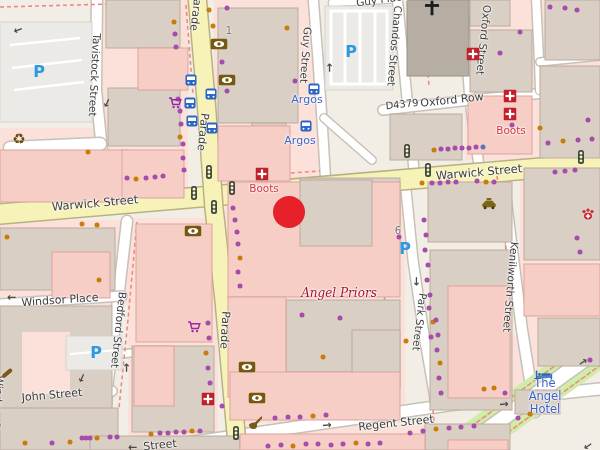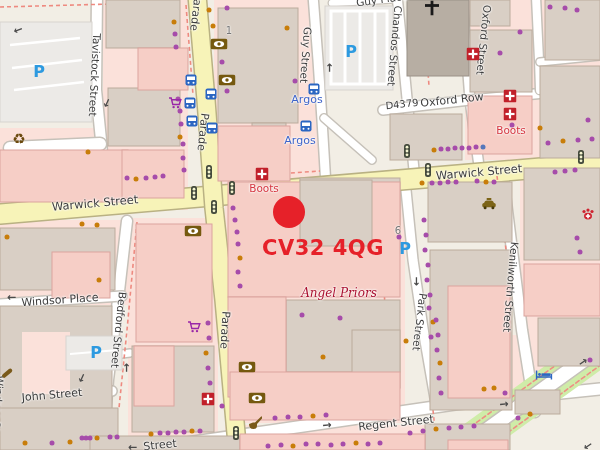--- a/index.html
+++ b/index.html
@@ -191,20 +191,22 @@
       <div class="lbl" style="left: 479px; top: 172px; font-size: 11.5px; transform: translate(-50%, -50%) rotate(-5deg);">Warwick Street</div>
       <div class="lbl" style="left: 511px; top: 287px; font-size: 10.5px; transform: translate(-50%, -50%) rotate(95deg);">Kenilworth Street</div>
       <div class="lbl" style="left: 420px; top: 322px; font-size: 10.5px; transform: translate(-50%, -50%) rotate(97deg);">Park Street</div>
       <div class="lbl" style="left: 396px; top: 423px; font-size: 11px; transform: translate(-50%, -50%) rotate(-6deg);">Regent Street</div>
       <div class="lbl" style="left: 160px; top: 445px; font-size: 11px; transform: translate(-50%, -50%) rotate(-6deg);">Street</div>
       <div class="poi" style="left: 307px; top: 100px; font-size: 11px; color: rgb(61, 99, 201);">Argos</div>
       <div class="poi" style="left: 300px; top: 141px; font-size: 11px; color: rgb(61, 99, 201);">Argos</div>
       <div class="poi" style="left: 264px; top: 189px; font-size: 10.5px; color: rgb(213, 53, 63);">Boots</div>
       <div class="poi" style="left: 511px; top: 131px; font-size: 10.5px; color: rgb(213, 53, 63);">Boots</div>
       <div class="poi" style="left: 339px; top: 294px; font-size: 12px; color: rgb(170, 17, 48); font-style: italic; font-family: &quot;DejaVu Serif&quot;, &quot;Liberation Serif&quot;, serif;">Angel Priors</div>
+      <div class="poi" style="left: 545px; top: 396px; font-size: 11.5px; color: rgb(61, 99, 201);">The Angel
+Hotel</div>
       <div class="hn" style="left: 229px; top: 30px;">1</div>
       <div class="hn" style="left: 398px; top: 230px;">6</div>
       <div class="dot" style="left: 174px; top: 22px; background: rgb(200, 125, 10);"></div>
       <div class="dot" style="left: 175px; top: 34px; background: rgb(166, 76, 170);"></div>
       <div class="dot" style="left: 176px; top: 47px; background: rgb(166, 76, 170);"></div>
       <div class="dot" style="left: 178px; top: 99px; background: rgb(166, 76, 170);"></div>
       <div class="dot" style="left: 180px; top: 111px; background: rgb(166, 76, 170);"></div>
       <div class="dot" style="left: 181px; top: 124px; background: rgb(166, 76, 170);"></div>
       <div class="dot" style="left: 180px; top: 137px; background: rgb(200, 125, 10);"></div>
       <div class="dot" style="left: 183px; top: 144px; background: rgb(166, 76, 170);"></div>
@@ -540,15 +542,14 @@
       <div class="arrow" style="left: 126px; top: 368px; transform: translate(-50%, -50%) rotate(-90deg);">→</div>
       <div class="arrow" style="left: 329px; top: 68px; transform: translate(-50%, -50%) rotate(-90deg);">→</div>
       <div class="arrow" style="left: 82px; top: 378px; transform: translate(-50%, -50%) rotate(115deg);">→</div>
       <div class="arrow" style="left: 583px; top: 362px; transform: translate(-50%, -50%) rotate(-35deg);">→</div>
       <div class="arrow" style="left: 588px; top: 446px; transform: translate(-50%, -50%) rotate(145deg);">→</div>
       <div class="arrow" style="left: 107px; top: 103px; transform: translate(-50%, -50%) rotate(115deg);">→</div>
       <div class="arrow" style="left: 18px; top: 30px; transform: translate(-50%, -50%) rotate(160deg);">→</div>
     </div>
 
   <div id="pc-marker" style="left: 289px; top: 212px; background: rgb(230, 33, 41);"></div>
-  <div id="pc-text" style="left: 262px; top: 236px; color: rgb(230, 33, 41);">CV32 4QG</div>
 
 </div>
 
 </body></html>

